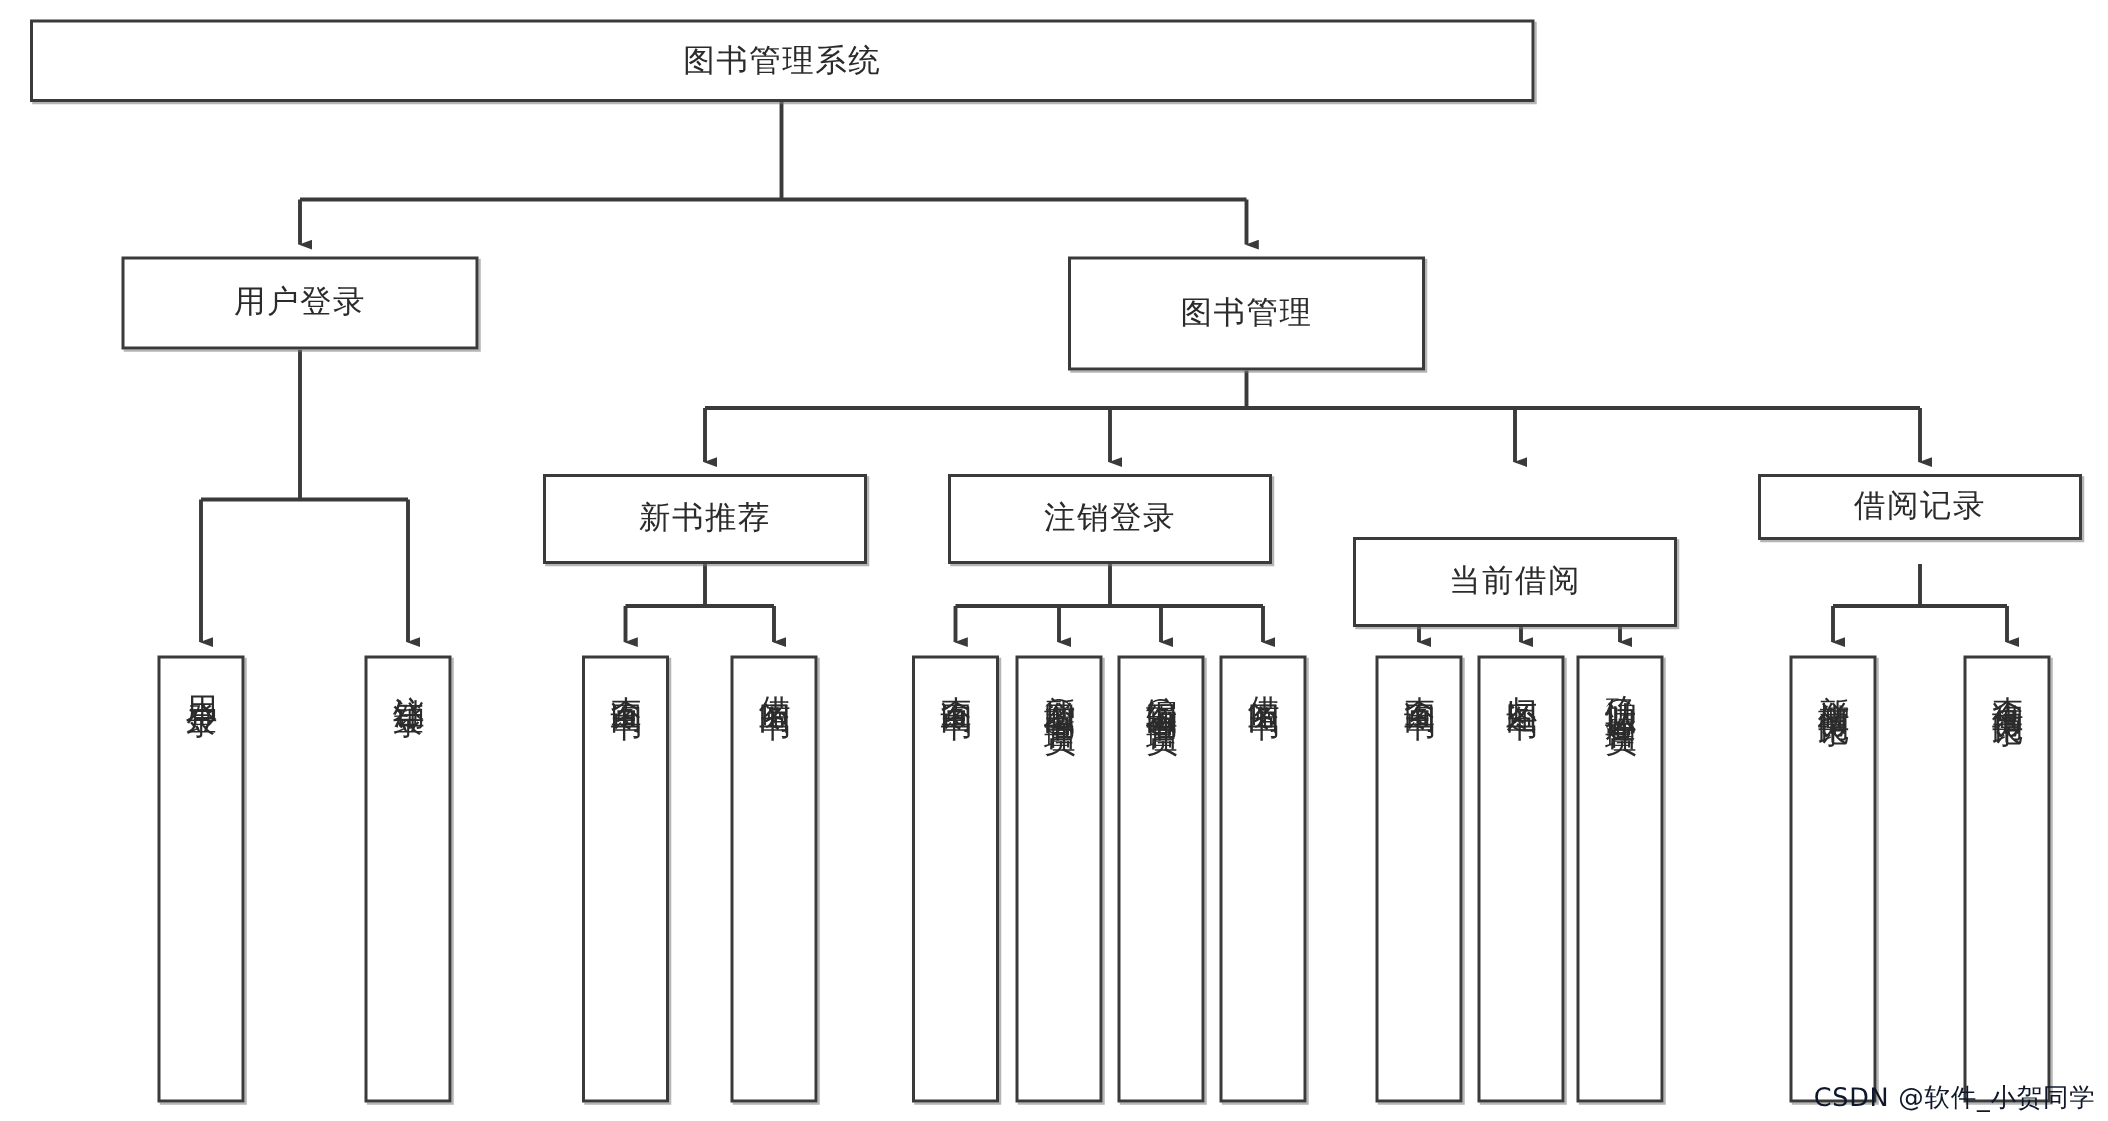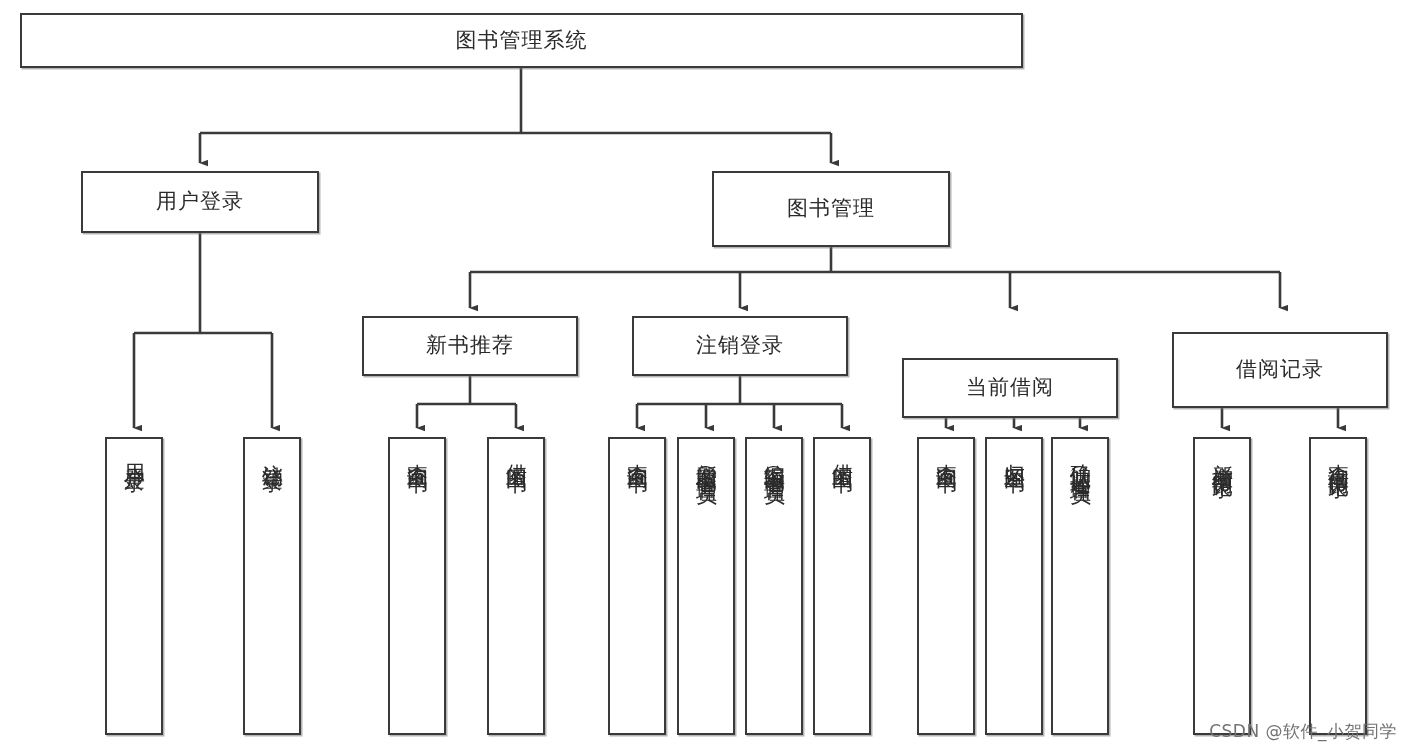--- a/index.html
+++ b/index.html
@@ -57,21 +57,21 @@
     text-orientation: upright;
     font-size: 21px;
     letter-spacing: 3px;
     line-height: 1.1;
   }
   #watermark {
     position: absolute;
     right: 8px;
     bottom: 4px;
     font-size: 17px;
-    color: #737373;
+    color: #0f172a;
     letter-spacing: 0.5px;
     user-select: none;
     white-space: nowrap;
   }
 </style>
 </head>
 <body>
 
 <div id="diagram-root">
 
@@ -141,21 +141,21 @@
 
   <div class="node horiz" style="left:362px; top:316px; width:216px; height:60px;justify-content:center;">
     <span class="node-label">新书推荐</span>
   </div>
   <div class="node horiz" style="left:632px; top:316px; width:216px; height:60px;">
     <span class="node-label">注销登录</span>
   </div>
   <div class="node horiz" style="left:902px; top:316px; width:216px; height:60px;margin-top:42px;">
     <span class="node-label">当前借阅</span>
   </div>
-  <div class="node horiz" style="left:1172px; top:332px; width:216px; height:76px;">
+  <div class="node horiz" style="left:1172px; top:316px; width:216px; height:44px;">
     <span class="node-label">借阅记录</span>
   </div>
 
   <div class="node vert" style="left:105px; top:437px; width:58px; height:298px;">
     <span class="node-label">用户登录</span>
   </div>
   <div class="node vert" style="left:243px; top:437px; width:58px; height:298px;">
     <span class="node-label">注销登录</span>
   </div>
 

